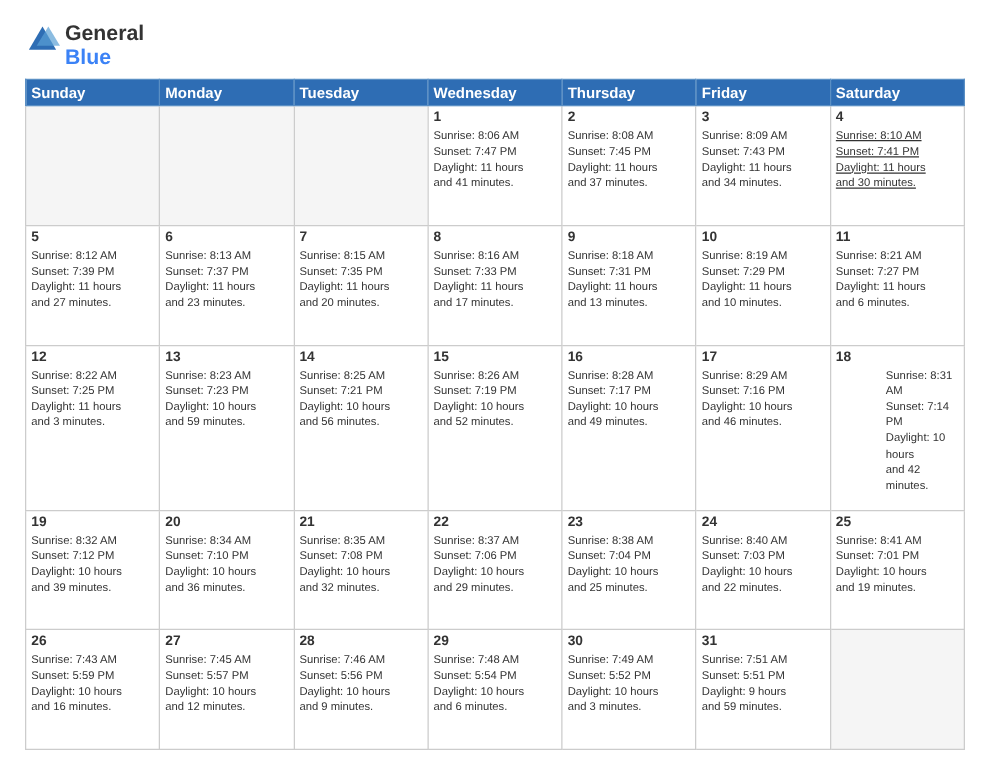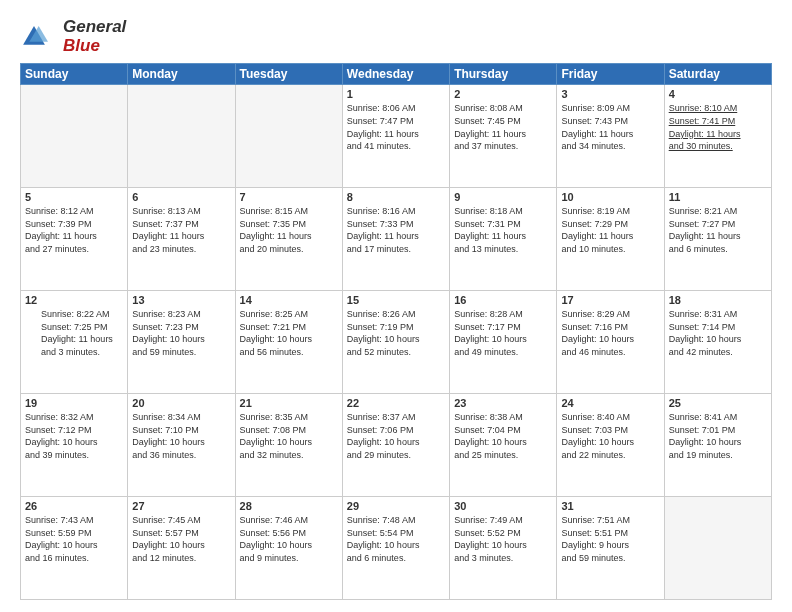--- a/index.html
+++ b/index.html
@@ -18,38 +18,37 @@
       flex-direction: column;
     }
     .header {
       display: flex;
       justify-content: space-between;
       align-items: flex-start;
       margin-bottom: 8px;
     }
     .logo {
       display: flex;
-      align-items: center;
-      gap: 15px;
-      font-style: italic;
+      align-items: flex-start;
+      gap: 4px;
     }
     .logo-text {
       display: flex;
       flex-direction: column;
       line-height: 1.1;
     }
     .logo-general {
       font-size: 17px;
       font-weight: bold;
       color: #333;
     }
     .logo-blue {
       font-size: 17px;
       font-weight: bold;
-      color: #b91c1c;
+      color: #3b82f6;
     }
     .logo-icon {
       width: 28px;
       height: 28px;
     }
     .title-block {
       text-align: right;
     }
     .month-title {
       font-size: 32px;
@@ -211,21 +210,21 @@
             <div class="day-num">11</div>
             <div class="day-info" style="white-space: pre-line;">Sunrise: 8:21 AM
 Sunset: 7:27 PM
 Daylight: 11 hours
 and 6 minutes.</div>
           </td>
         </tr>
         <tr>
           <td>
             <div class="day-num">12</div>
-            <div class="day-info" style="white-space: pre-line; margin-left: 16px;">Sunrise: 8:22 AM
+            <div class="day-info" style="white-space: pre-line;">Sunrise: 8:22 AM
 Sunset: 7:25 PM
 Daylight: 11 hours
 and 3 minutes.</div>
           </td>
           <td>
             <div class="day-num">13</div>
             <div class="day-info" style="white-space: pre-line;">Sunrise: 8:23 AM
 Sunset: 7:23 PM
 Daylight: 10 hours
 and 59 minutes.</div>
@@ -253,21 +252,21 @@
           </td>
           <td>
             <div class="day-num">17</div>
             <div class="day-info" style="white-space: pre-line;">Sunrise: 8:29 AM
 Sunset: 7:16 PM
 Daylight: 10 hours
 and 46 minutes.</div>
           </td>
           <td>
             <div class="day-num">18</div>
-            <div class="day-info" style="white-space: pre-line;">Sunrise: 8:31 AM
+            <div class="day-info" style="white-space: pre-line; margin-left: 40px;">Sunrise: 8:31 AM
 Sunset: 7:14 PM
 Daylight: 10 hours
 and 42 minutes.</div>
           </td>
         </tr>
         <tr>
           <td>
             <div class="day-num">19</div>
             <div class="day-info" style="white-space: pre-line;">Sunrise: 8:32 AM
 Sunset: 7:12 PM

